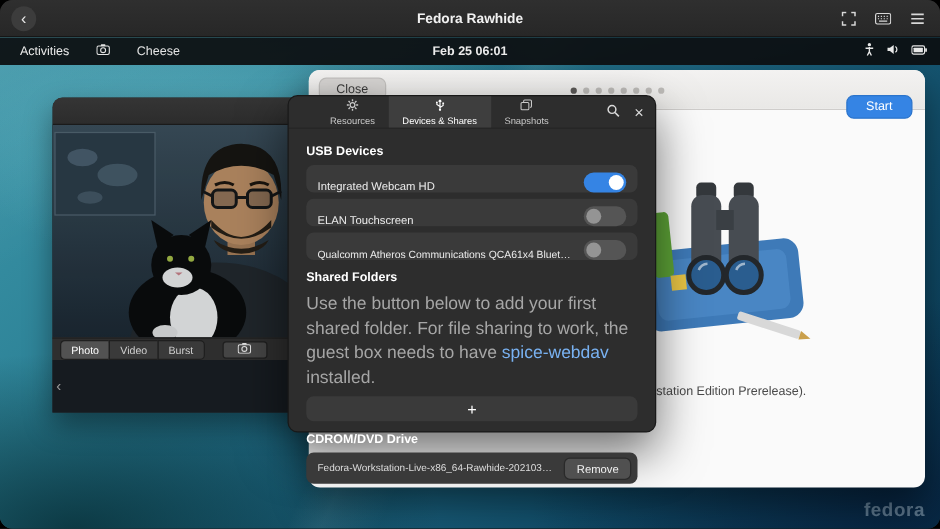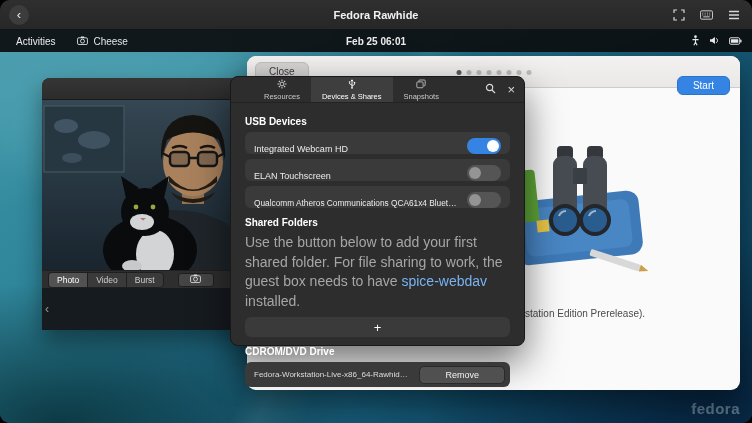--- a/index.html
+++ b/index.html
@@ -26,21 +26,21 @@
       linear-gradient(115deg, rgba(255,255,255,0) 44%, rgba(210,245,250,0.08) 47%, rgba(255,255,255,0) 52%),
       radial-gradient(ellipse 60% 55% at 8% 100%, rgba(4,38,44,0.75), rgba(4,38,44,0) 65%),
       radial-gradient(ellipse 55% 60% at 95% 95%, rgba(6,30,58,0.8), rgba(6,30,58,0) 70%),
       linear-gradient(135deg,#3c96a8 0%,#2d8297 28%,#1d6580 52%,#114d69 74%,#0a3a55 100%);
   }
 
   
   .gnome-bar { position:absolute; top:0; left:0; right:0; height:22px; background:rgba(12,14,16,0.93);
     color:#ececec; font-size:10px; display:flex; align-items:center; z-index:5; }
   .gb-activities { margin-left:12px; padding:2px 4px; }
-  .gb-app { margin-left:18px; display:flex; align-items:center; gap:5px; color:#e4e4e4; }
+  .gb-app { margin-left:18px; display:flex; align-items:center; gap:21px; color:#e4e4e4; }
   .gb-clock { position:absolute; left:50%; transform:translateX(-50%); font-weight:bold; }
   .gb-status { position:absolute; right:10px; display:flex; align-items:center; gap:9px; color:#e8e8e8; }
 
   
   .installer { position:absolute; left:247px; top:26px; width:493px; height:334px;
     background:#fafafa; border-radius:9px; box-shadow:0 12px 30px rgba(0,0,0,0.45); z-index:1; }
   .inst-header { position:relative; height:32px; background:linear-gradient(#f3f2f1,#e9e8e6);
     border-bottom:1px solid #cfcdcb; border-radius:9px 9px 0 0; }
   .close-btn { position:absolute; left:8px; top:6px; padding:3px 13px; background:#d6d4d2;
     border:1px solid #c2c0be; border-radius:6px; font-size:10px; color:#3a3a3a; }
@@ -91,21 +91,21 @@
   .knob { position:absolute; top:2px; width:12px; height:12px; border-radius:50%; }
   .toggle[data-on="true"]  .knob { right:2px; background:#ffffff; }
   .toggle[data-on="false"] .knob { left:2px; background:#949494; }
   .help { color:#a6a6a6; font-size:14px; line-height:1.4; margin:1px 0 6px; }
   .help .lnk { color:#79b2f2; }
   .add-row { background:#3a3a3a; border-radius:6px; height:20px; display:flex; align-items:center;
     justify-content:center; color:#ffffff; font-size:13px; margin-bottom:2px; }
   .cd-row { background:#3a3a3a; border-radius:6px; height:25px; display:flex; align-items:center;
     justify-content:space-between; padding:0 5px 0 9px; color:#dddddd; font-size:8px; }
   .cd-file { white-space:nowrap; overflow:hidden; text-overflow:ellipsis; }
-  .remove-btn { background:#505050; border:1px solid #2a2a2a; border-radius:5px; padding:3px 25px;
+  .remove-btn { background:#505050; border:1px solid #2a2a2a; border-radius:5px; padding:3px 9px;
     font-size:9px; color:#f2f2f2; margin-left:8px; flex-shrink:0; }
 
   .watermark { position:absolute; right:12px; bottom:6px; font-size:15px; font-weight:bold;
     color:rgba(220,240,250,0.38); letter-spacing:0.5px; z-index:0; }
 </style>
 </head>
 <body>
 
 <div class="screen">
 

